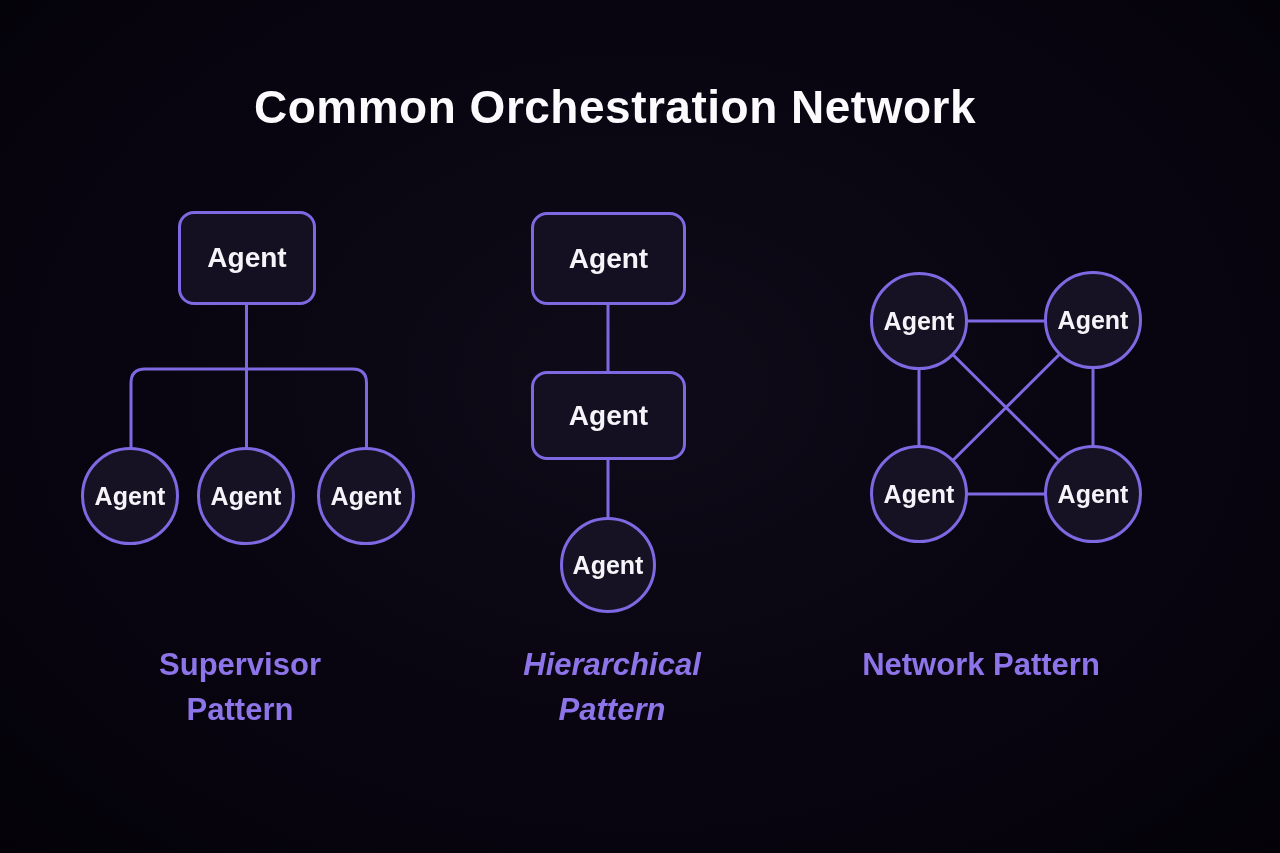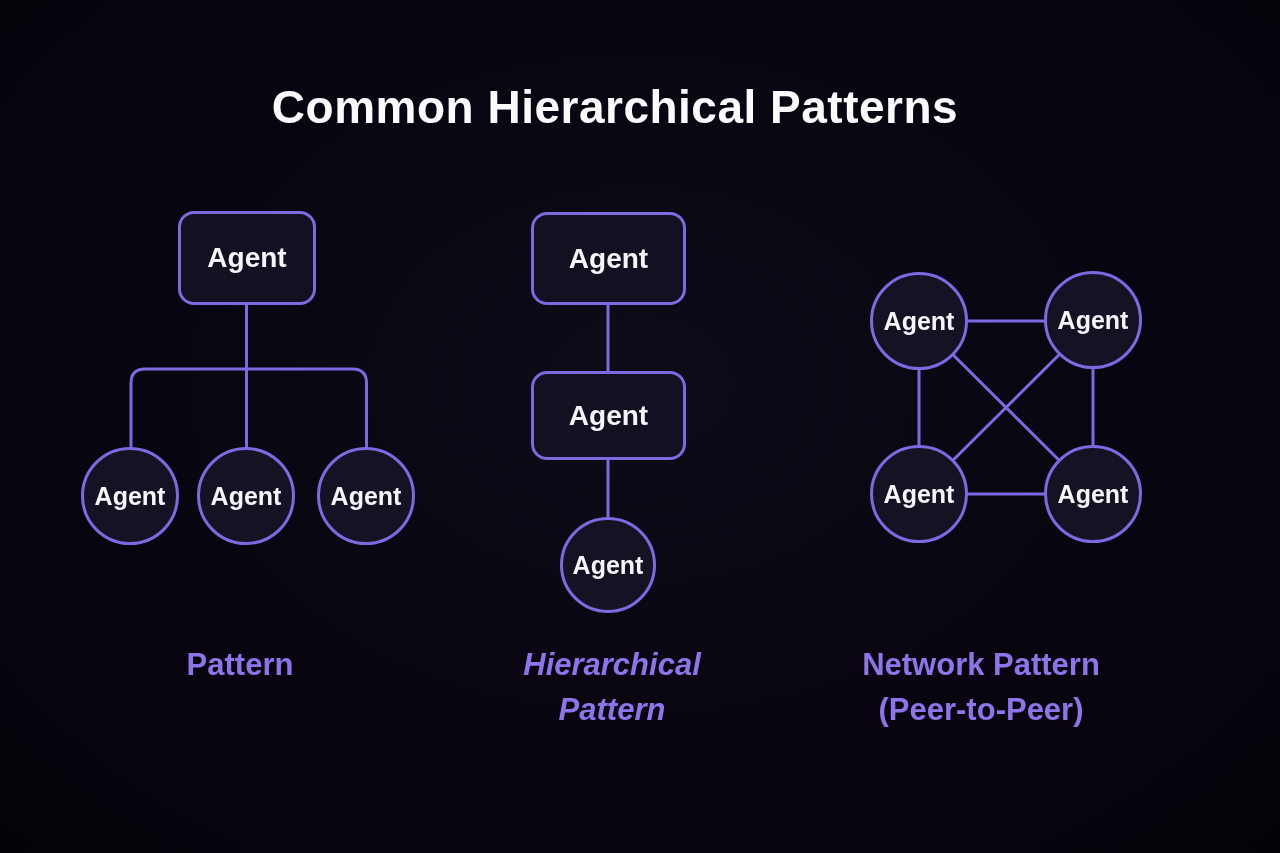--- a/index.html
+++ b/index.html
@@ -42,21 +42,21 @@
   }
   .cap-sup{left:65px;width:350px;}
   .cap-hier{left:437px;width:350px;font-style:italic;}
   .cap-net{left:791px;width:380px;}
 </style>
 </head>
 <body>
 
 <div class="stage">
 
-  <h1 class="title">Common Hierarchical Patterns</h1>
+  <h1 class="title">Common Orchestration Network</h1>
 
   <svg class="connectors" width="1280" height="853" viewBox="0 0 1280 853" aria-hidden="true">
 
     <path d="M246.5 300 V450"></path>
     <path d="M131 452 V383 Q131 369 145 369 H352.5 Q366.5 369 366.5 383 V452"></path>
 
     <path d="M608 300 V375"></path>
     <path d="M608 456 V522"></path>
 
     <line x1="919" y1="321" x2="1093" y2="321"></line>
@@ -97,24 +97,24 @@
     <span>Agent</span>
   </div>
   <div class="node circle net-bl">
     <span>Agent</span>
   </div>
   <div class="node circle net-br">
     <span>Agent</span>
   </div>
 
   <div class="caption cap-sup">
+    <div>Supervisor</div>
     <div>Pattern</div>
   </div>
   <div class="caption cap-hier">
     <div>Hierarchical</div>
     <div>Pattern</div>
   </div>
   <div class="caption cap-net">
     <div>Network Pattern</div>
-    <div>(Peer-to-Peer)</div>
   </div>
 
 </div>
 
 </body></html>

